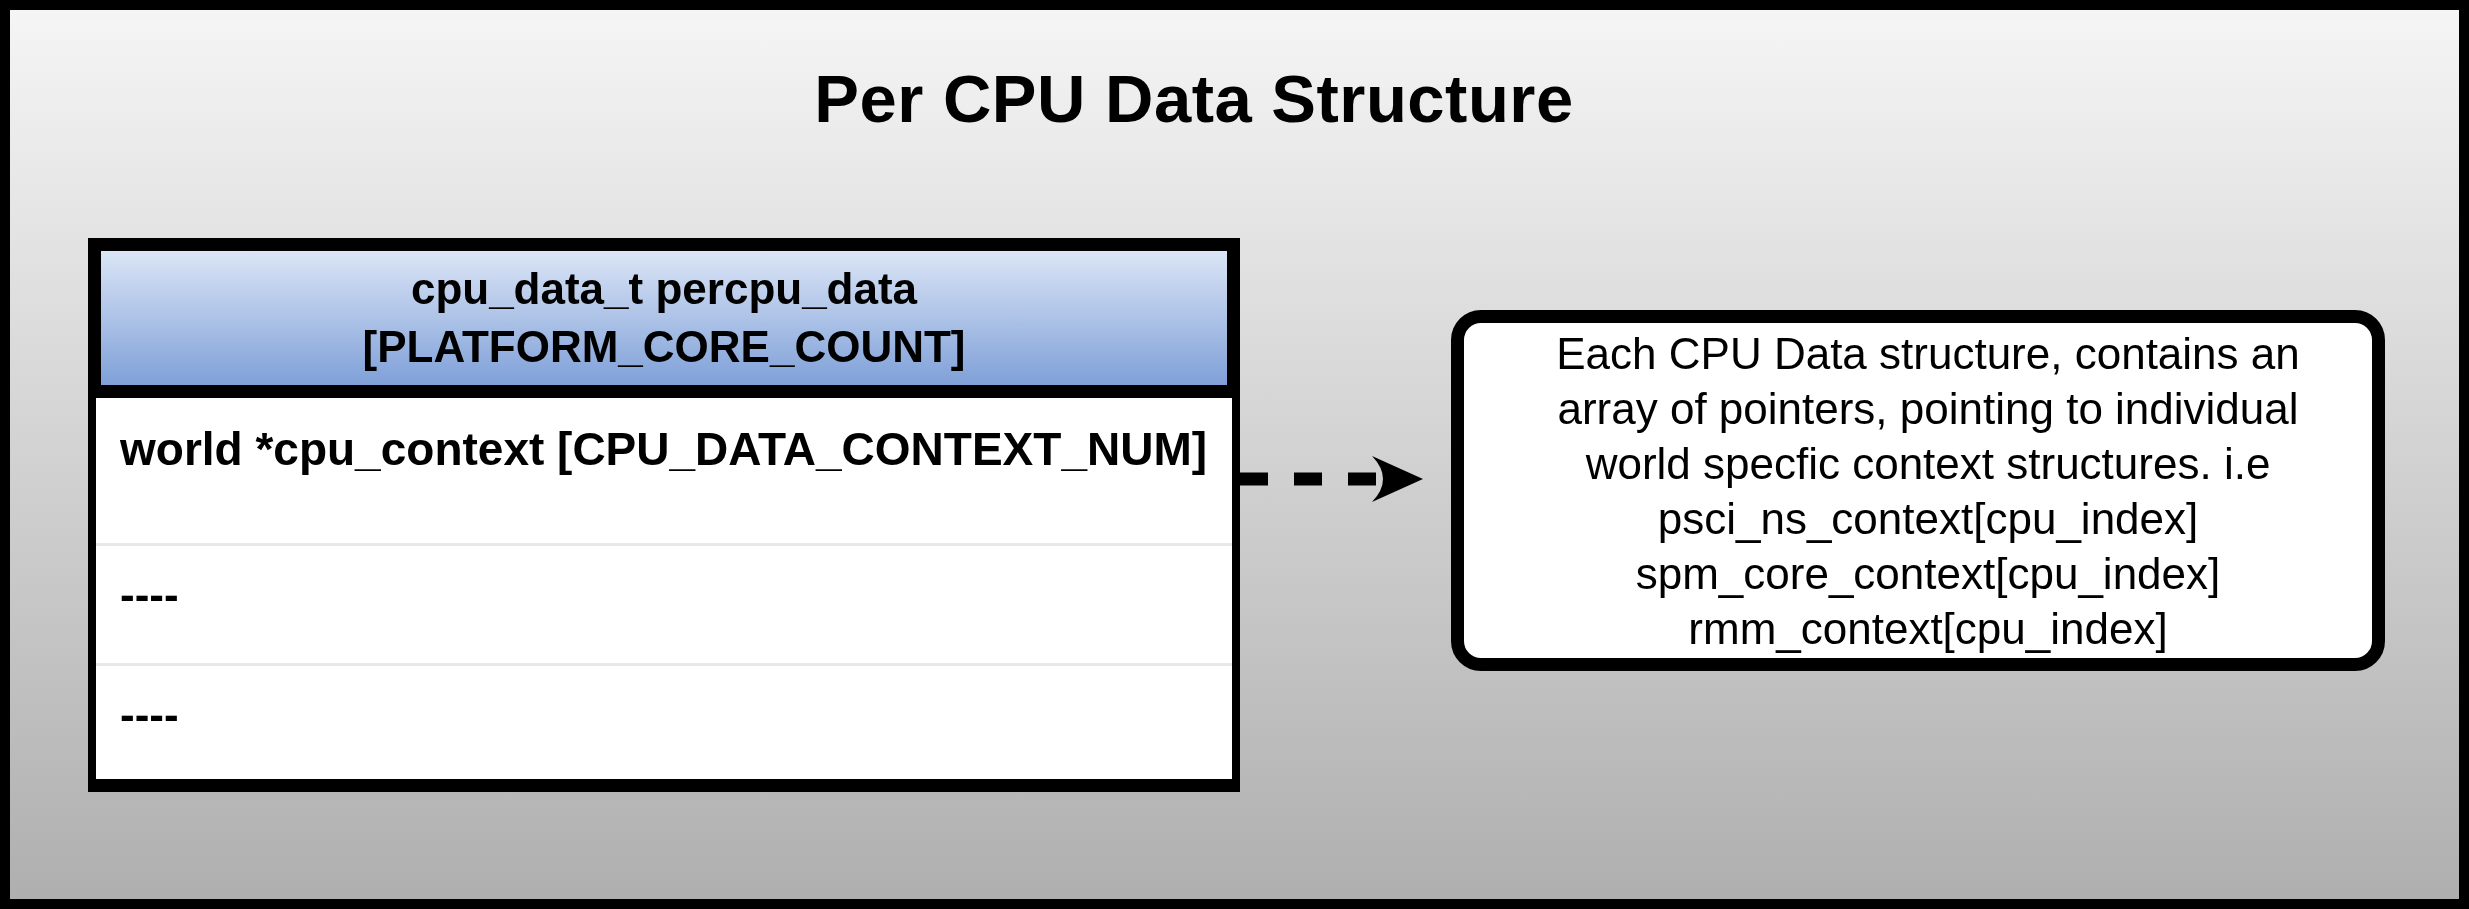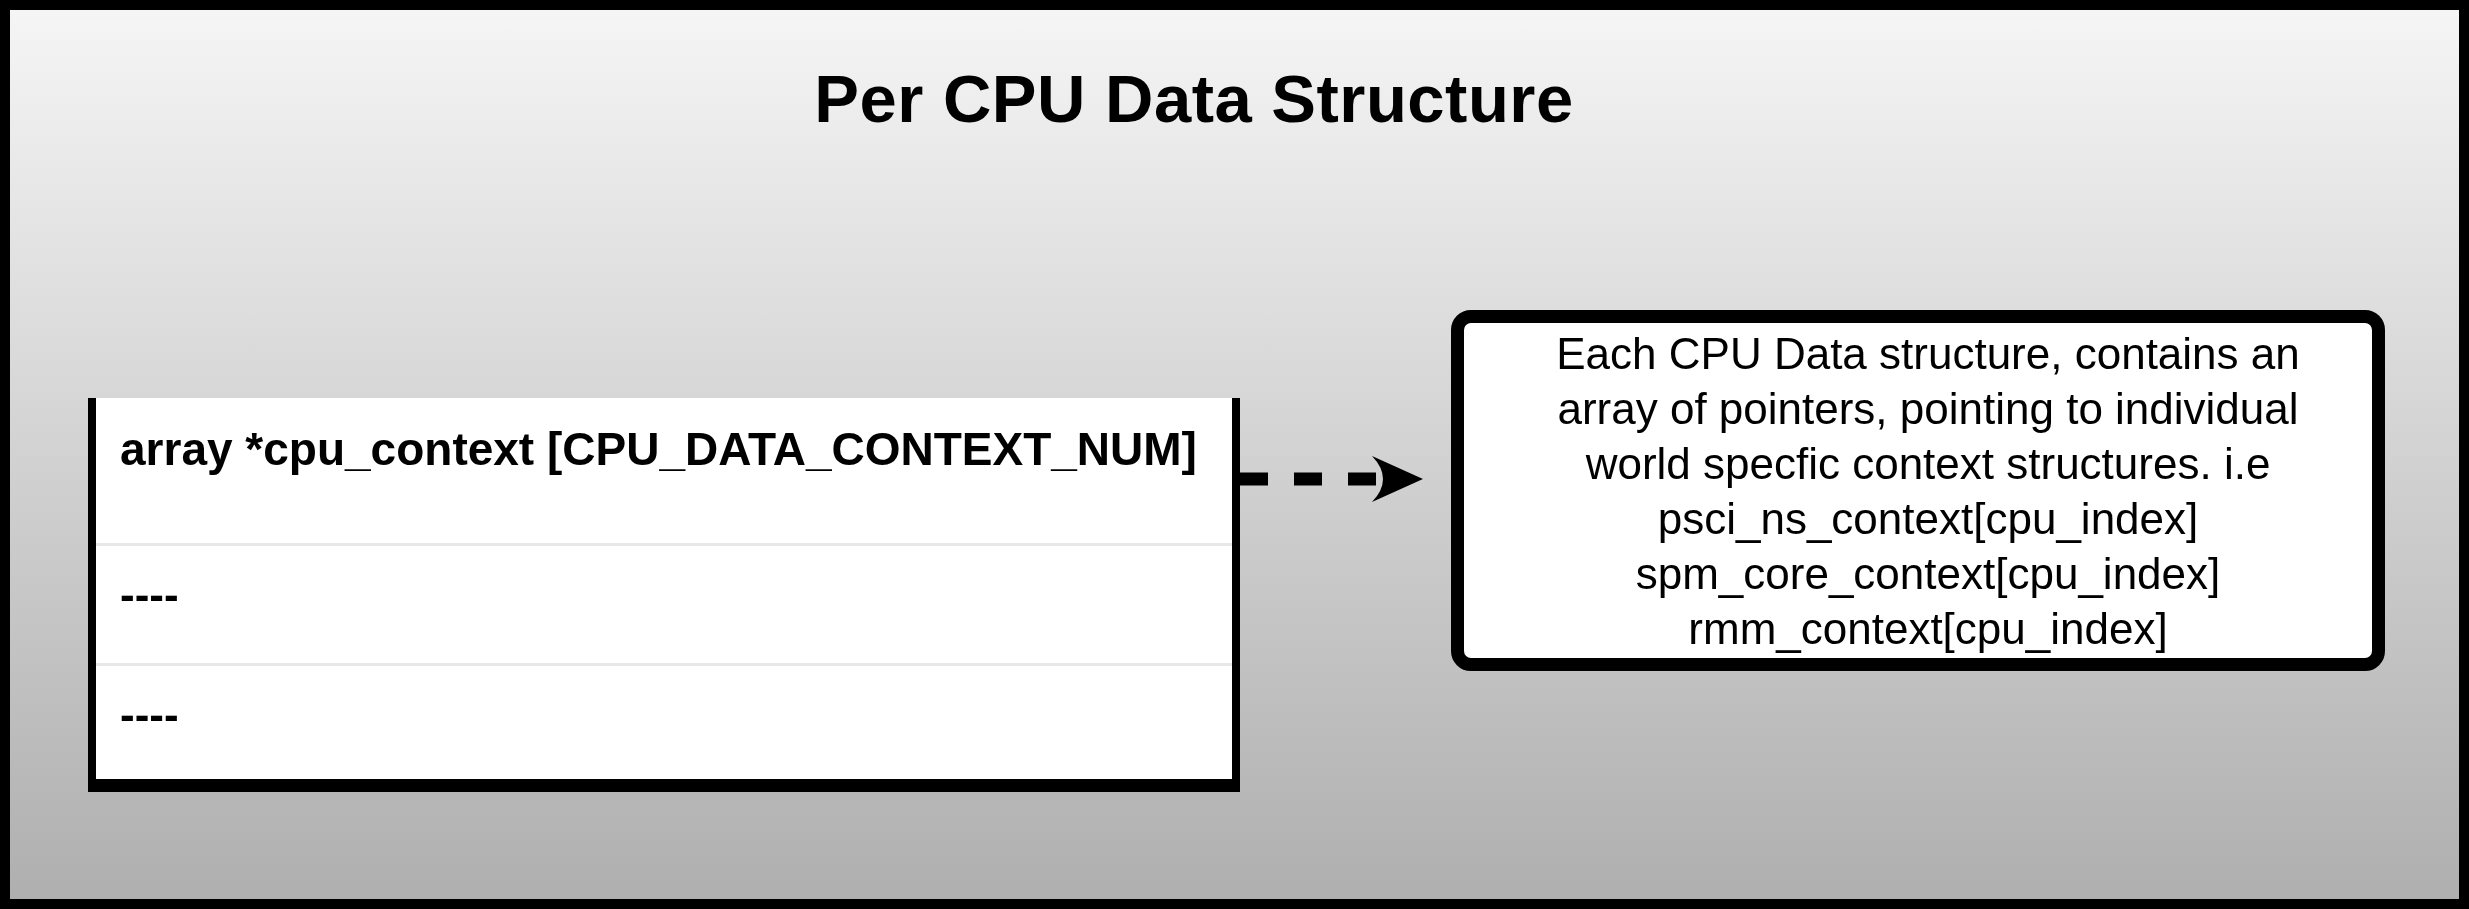--- a/index.html
+++ b/index.html
@@ -66,41 +66,43 @@
   .connector{
     position:absolute;
     left:1230px;top:443px;width:212px;height:52px;
   }
   
   .callout{
     position:absolute;
     left:1441px;top:300px;width:934px;height:361px;
     background:#ffffff;
     border:13px solid var(--border-color);
-    border-radius:20px;
+    border-radius:30px;
     display:flex;align-items:center;justify-content:center;padding-left:20px;
   }
   .callout-text{
     text-align:center;
     font-size:44px;line-height:55px;
     white-space:pre-line;
     color:var(--text-color);
     width:100%;
   }
 </style>
 </head>
 <body>
 
 <div class="canvas">
 
   <div class="diagram-title">Per CPU Data Structure</div>
 
+  <div class="tbl-header">cpu_data_t percpu_data
+[PLATFORM_CORE_COUNT]</div>
 
   <div class="tbl-body">
-    <div class="tbl-row r0">array *cpu_context [CPU_DATA_CONTEXT_NUM]</div>
+    <div class="tbl-row r0">world *cpu_context [CPU_DATA_CONTEXT_NUM]</div>
     <div class="tbl-row r1">----</div>
     <div class="tbl-row r2">----</div>
   </div>
 
   <svg class="connector" viewBox="0 0 212 52" aria-hidden="true">
     <path d="M0,26 H136" stroke="#000000" stroke-width="13" fill="none" stroke-dasharray="28 26"></path>
     <path d="M132,3 Q154,26 132,49 L183,26 Z" fill="#000000"></path>
   </svg>
 
   <div class="callout">

